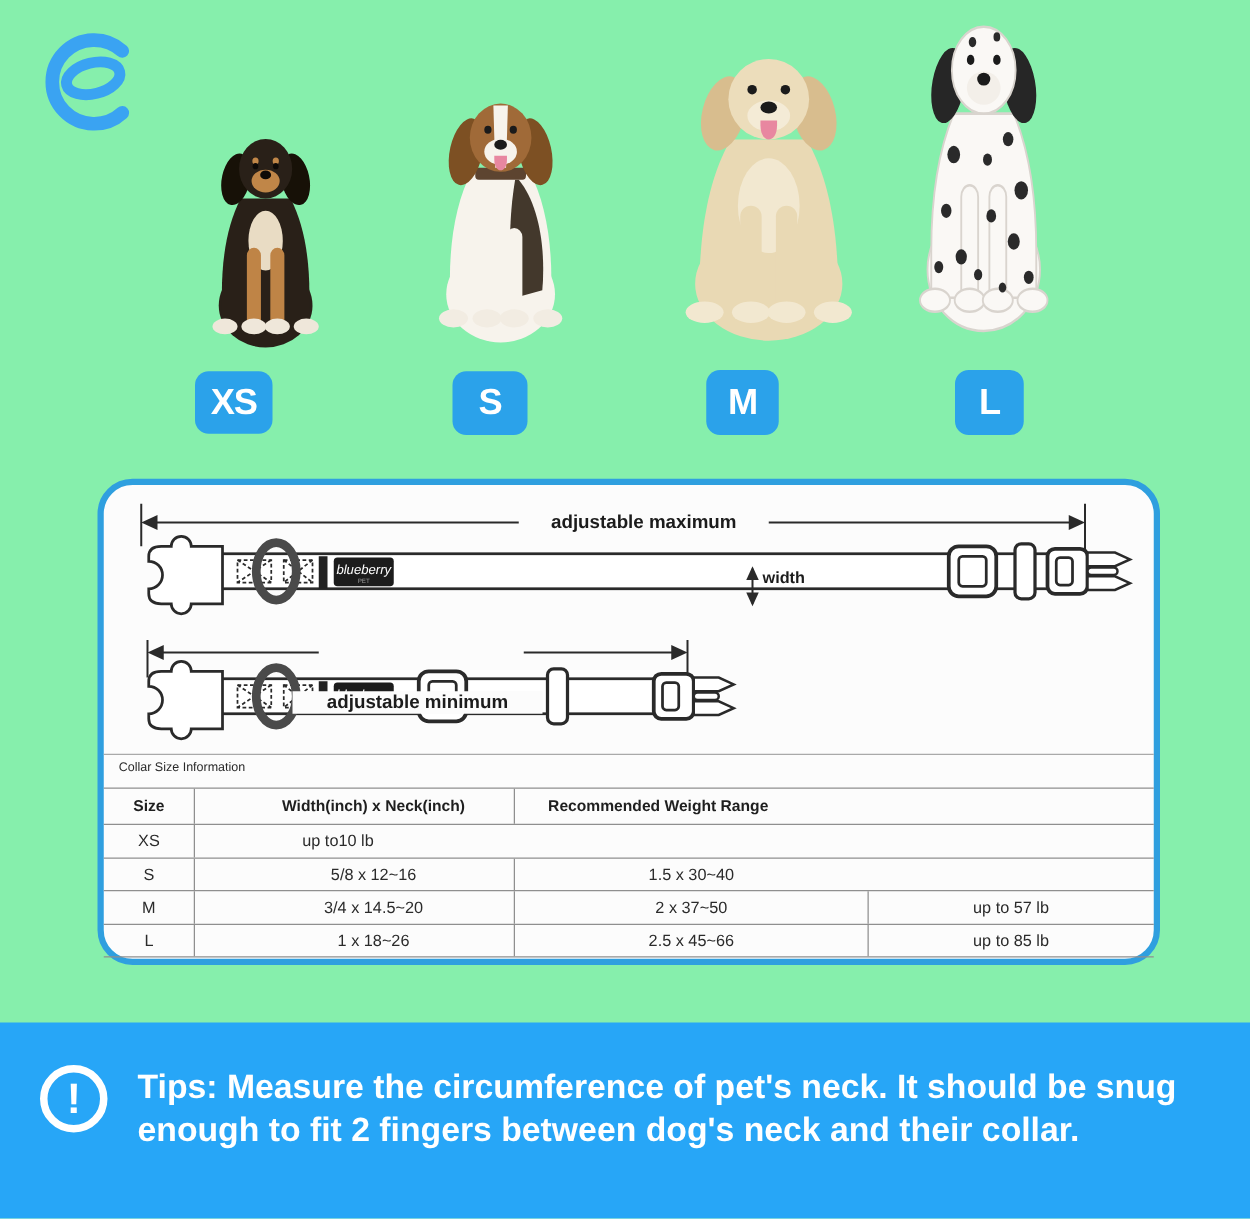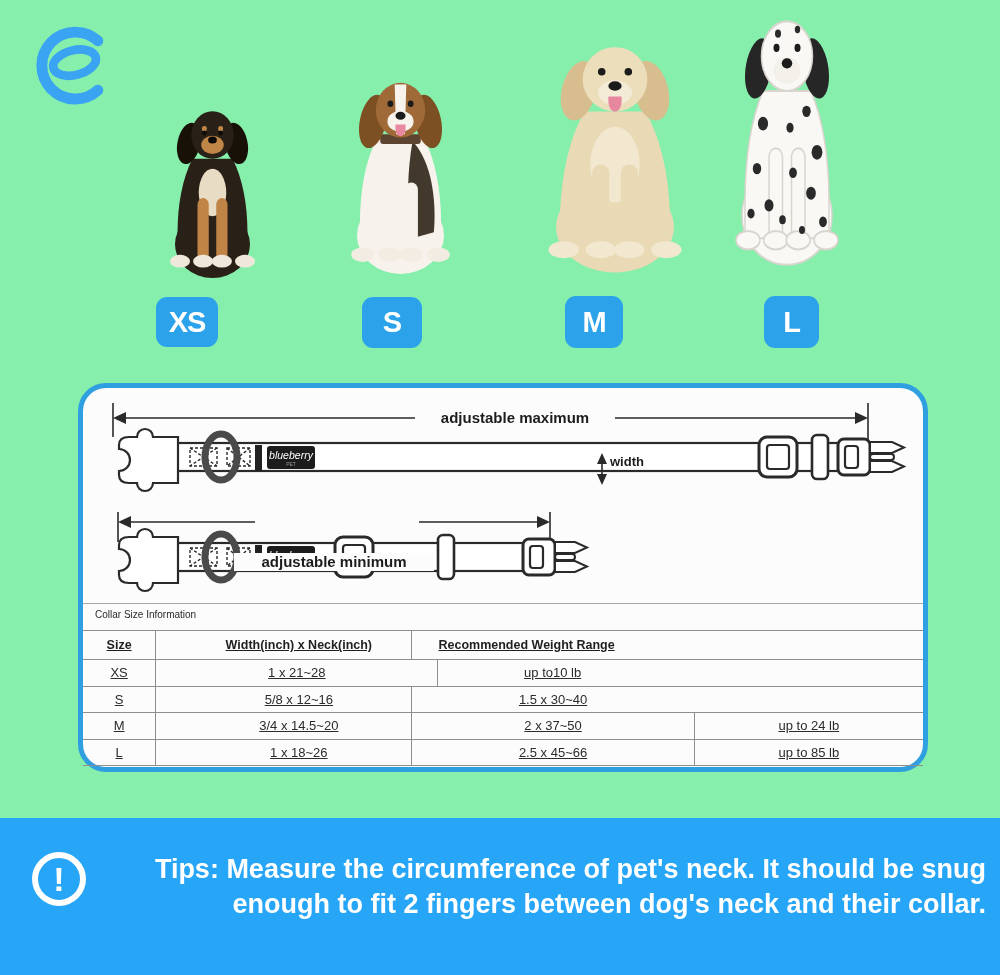--- a/index.html
+++ b/index.html
@@ -34,39 +34,39 @@
 
   
   .size-table{
     position:absolute;left:0;right:0;top:242px;
     border-top:1px solid #8f8f8f;border-bottom:1px solid #8f8f8f;
     font-size:13px;color:#2b2b2b;
   }
   .t-row{display:flex;height:25.5px;}
   .t-row.t-head{height:28px;font-weight:bold;font-size:12.5px;color:#1f1f1f;}
   .t-row + .t-row{border-top:1px solid #8f8f8f;}
-  .t-cell{display:flex;align-items:center;justify-content:center;box-sizing:border-box;text-decoration:underline;}
+  .t-cell{display:flex;align-items:center;justify-content:center;box-sizing:border-box;}
   .t-cell.c1{width:8.6%;}
   .t-cell.c2{width:30.5%;border-left:1px solid #8f8f8f;padding-left:30px;}
   .t-cell.c3{width:33.6%;border-left:1px solid #8f8f8f;}
   .t-cell.c4{width:27.3%;border-left:1px solid #8f8f8f;}
 
   
   .tips-banner{
     position:absolute;left:0;right:0;top:818px;height:157px;background:#27a6f7;
   }
   .tips-icon{
     position:absolute;left:32px;top:34px;width:42px;height:42px;
     border:6px solid #ffffff;border-radius:50%;
     display:flex;align-items:center;justify-content:center;
     color:#ffffff;font-size:34px;font-weight:bold;line-height:1;
   }
   .tips-text{
     position:absolute;left:110px;right:14px;top:34px;
-    color:#ffffff;font-size:27px;font-weight:bold;text-align:right;line-height:1.3;
+    color:#ffffff;font-size:27px;font-weight:bold;text-align:left;line-height:1.3;
   }
 
   svg{display:block;}
   .collar-line{stroke:#2a2a2a;fill:#ffffff;}
   .thin-line{stroke:#2a2a2a;stroke-width:1.6;}
 </style>
 </head>
 <body>
 
 <div class="canvas">
@@ -271,33 +271,32 @@
       <div class="table-title" style="top:221px;">Collar Size Information</div>
 
       <div class="size-table">
         <div class="t-row t-head">
           <div class="t-cell c1">Size</div>
           <div class="t-cell c2">Width(inch) x Neck(inch)</div>
           <div class="t-cell c4">Recommended Weight Range</div>
         </div>
         <div class="t-row">
           <div class="t-cell c1">XS</div>
-          <div class="t-cell c3">1 x 21~28</div>
           <div class="t-cell c4">up to10 lb</div>
         </div>
         <div class="t-row">
           <div class="t-cell c1">S</div>
           <div class="t-cell c2">5/8 x 12~16</div>
           <div class="t-cell c3">1.5 x 30~40</div>
         </div>
         <div class="t-row">
           <div class="t-cell c1">M</div>
           <div class="t-cell c2">3/4 x 14.5~20</div>
           <div class="t-cell c3">2 x 37~50</div>
-          <div class="t-cell c4">up to 24 lb</div>
+          <div class="t-cell c4">up to 57 lb</div>
         </div>
         <div class="t-row">
           <div class="t-cell c1">L</div>
           <div class="t-cell c2">1 x 18~26</div>
           <div class="t-cell c3">2.5 x 45~66</div>
           <div class="t-cell c4">up to 85 lb</div>
         </div>
       </div>
     </div>
   </div>

